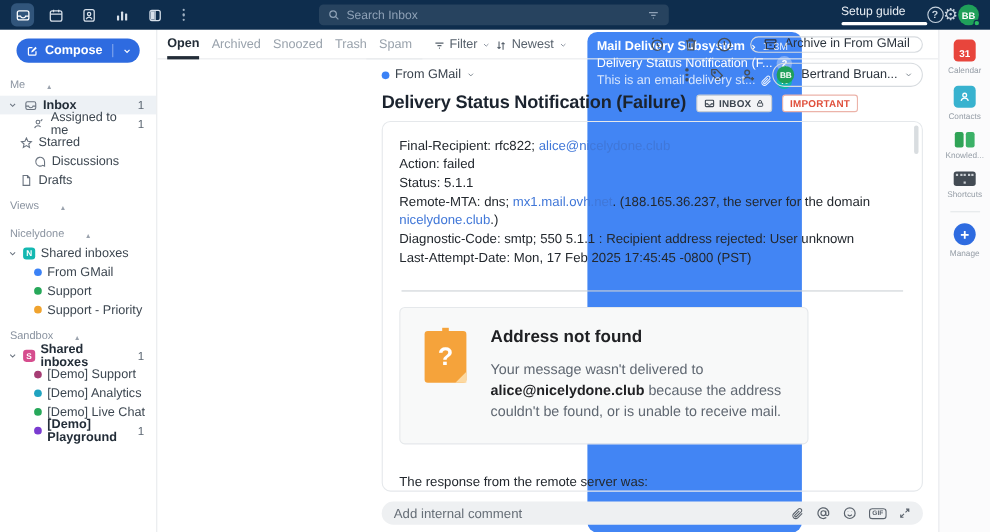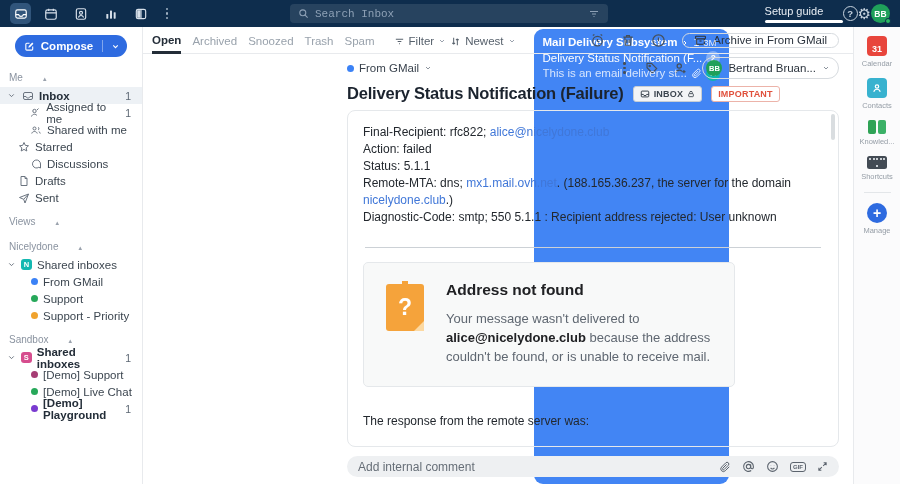--- a/index.html
+++ b/index.html
@@ -8,21 +8,21 @@
   #app { width:900px; height:484px; display:flex; flex-direction:column; }
 
   
   .topbar { height:27px; background:#0E2D4D; display:flex; align-items:center; padding:0 10px; position:relative; flex:none; }
   .tb-left { display:flex; align-items:center; gap:9px; }
   .tb-icon { width:21px; height:21px; display:flex; align-items:center; justify-content:center; color:#D7E0EA; border-radius:5px; }
   .tb-icon.active { background:#31557B; color:#fff; }
   .tb-kebab { color:#9FB0C2; font-size:12px; letter-spacing:0; line-height:4px; display:flex; flex-direction:column; gap:2px; align-items:center; width:14px; }
   .tb-kebab i { width:2.5px; height:2.5px; background:currentColor; border-radius:50%; }
   .tb-search { position:absolute; left:290px; top:4px; width:318px; height:19px; background:#27435F; border-radius:4px; display:flex; align-items:center; padding:0 8px; gap:6px; }
-  .tb-search input { flex:1; background:transparent; border:none; outline:none; color:#C7D2DE; font-size:11px; font-family:Liberation Mono, monospace; }
+  .tb-search input { flex:1; background:transparent; border:none; outline:none; color:#C7D2DE; font-size:11px; font-family:Liberation Sans, sans-serif; }
   .tb-search input::placeholder { color:#8EA1B6; }
   .tb-right { margin-left:auto; display:flex; align-items:center; }
   .setup { display:flex; flex-direction:column; gap:3px; }
   .setup-label { color:#E9EEF4; font-size:11px; }
   .setup-bar { width:78px; height:3px; background:#fff; border-radius:2px; overflow:hidden; }
   .setup-fill { height:100%; background:#23A858; }
   .help-icon { width:15px; height:15px; border:1.4px solid #C6D2DE; border-radius:50%; color:#C6D2DE; font-size:9.5px; font-weight:bold; display:flex; align-items:center; justify-content:center; }
   .gear { color:#C6D2DE; font-size:15px; line-height:1; }
   .avatar-top { width:19px; height:19px; background:#1FA05A; color:#fff; font-size:8.5px; font-weight:bold; border-radius:50%; display:flex; align-items:center; justify-content:center; position:relative; }
   .avatar-top i { position:absolute; right:-1px; bottom:-1px; width:6px; height:6px; background:#2ABB63; border:1.5px solid #0E2D4D; border-radius:50%; }
@@ -243,30 +243,20 @@
       <div class="srow child">
         <span class="sic">
             <svg width="12" height="12" viewBox="0 0 24 24" fill="none" stroke="currentColor" stroke-width="2">
               <circle cx="11" cy="8" r="3.4"></circle>
               <path d="M5 19c1-3 3.2-4.5 6-4.5 2 0 3.7.8 4.8 2.2M16 6l3-3"></path>
             </svg>
           </span>
         <span>Assigned to me</span>
         <span class="cnt">1</span>
       </div>
-      <div class="srow child">
-        <span class="sic">
-            <svg width="12" height="12" viewBox="0 0 24 24" fill="none" stroke="currentColor" stroke-width="2">
-              <circle cx="9" cy="9" r="3"></circle>
-              <path d="M3.5 19c.8-2.6 2.8-4 5.5-4s4.7 1.4 5.5 4"></path>
-              <path d="M16 6.5a3 3 0 0 1 0 5.5M17.5 15.2c1.6.6 2.6 1.8 3 3.8"></path>
-            </svg>
-          </span>
-        <span>Shared with me</span>
-      </div>
       <div class="srow lvl1">
         <span class="sic">
             <svg width="12" height="12" viewBox="0 0 24 24" fill="none" stroke="currentColor" stroke-width="2">
               <path d="M12 3l2.7 5.8 6.3.7-4.7 4.3 1.3 6.2-5.6-3.2-5.6 3.2 1.3-6.2L3 9.5l6.3-.7z"></path>
             </svg>
           </span>
         <span>Starred</span>
       </div>
       <div class="srow child">
         <span class="sic">
@@ -278,29 +268,20 @@
       </div>
       <div class="srow lvl1">
         <span class="sic">
             <svg width="12" height="12" viewBox="0 0 24 24" fill="none" stroke="currentColor" stroke-width="2">
               <path d="M6 3h8l4 4v14H6z"></path>
               <path d="M14 3v4h4"></path>
             </svg>
           </span>
         <span>Drafts</span>
       </div>
-      <div class="srow lvl1">
-        <span class="sic">
-            <svg width="12" height="12" viewBox="0 0 24 24" fill="none" stroke="currentColor" stroke-width="2">
-              <path d="M3 11l18-7-7 18-2.6-7.4z"></path>
-              <path d="M21 4L11.4 14.6"></path>
-            </svg>
-          </span>
-        <span>Sent</span>
-      </div>
 
       <div class="sec-header">
           <span>Views</span>
           <span class="tri">▴</span>
         </div>
 
       <div class="sec-header">
           <span>Nicelydone</span>
           <span class="tri">▴</span>
         </div>
@@ -336,20 +317,24 @@
               <path d="M6 9l6 6 6-6"></path>
             </svg>
           </span>
         <span class="badge-letter" style="background: rgb(214, 77, 142);">S</span>
         <span>Shared inboxes</span>
         <span class="cnt">1</span>
       </div>
       <div class="srow dotrow">
         <span class="cdot" style="background: rgb(166, 61, 116);"></span>
         <span>[Demo] Support</span>
+      </div>
+      <div class="srow dotrow">
+        <span class="cdot" style="background: rgb(31, 163, 192);"></span>
+        <span>[Demo] Analytics</span>
       </div>
       <div class="srow dotrow">
         <span class="cdot" style="background: rgb(39, 168, 90);"></span>
         <span>[Demo] Live Chat</span>
       </div>
       <div class="srow dotrow boldrow">
         <span class="cdot" style="background: rgb(122, 59, 208);"></span>
         <span>[Demo] Playground</span>
         <span class="cnt">1</span>
       </div>
@@ -509,20 +494,21 @@
           </span>
       </div>
 
       <div class="msgbox">
         <div class="meta">
           <div><span>Final-Recipient: rfc822; </span><a href="#">alice@nicelydone.club</a></div>
           <div>Action: failed</div>
           <div>Status: 5.1.1</div>
           <div><span>Remote-MTA: dns; </span><a href="#">mx1.mail.ovh.net</a><span>. (188.165.36.237, the server for the domain </span><a href="#">nicelydone.club</a><span>.)</span></div>
           <div>Diagnostic-Code: smtp; 550 5.1.1 : Recipient address rejected: User unknown</div>
+          <div>Last-Attempt-Date: Mon, 17 Feb 2025 17:45:45 -0800 (PST)</div>
         </div>
 
         <hr class="msg-hr">
 
         <div class="nf-card">
           <div class="nf-icon">
             <span class="tab"></span>
             <span class="q">?</span>
             <span class="fold"></span>
           </div>

